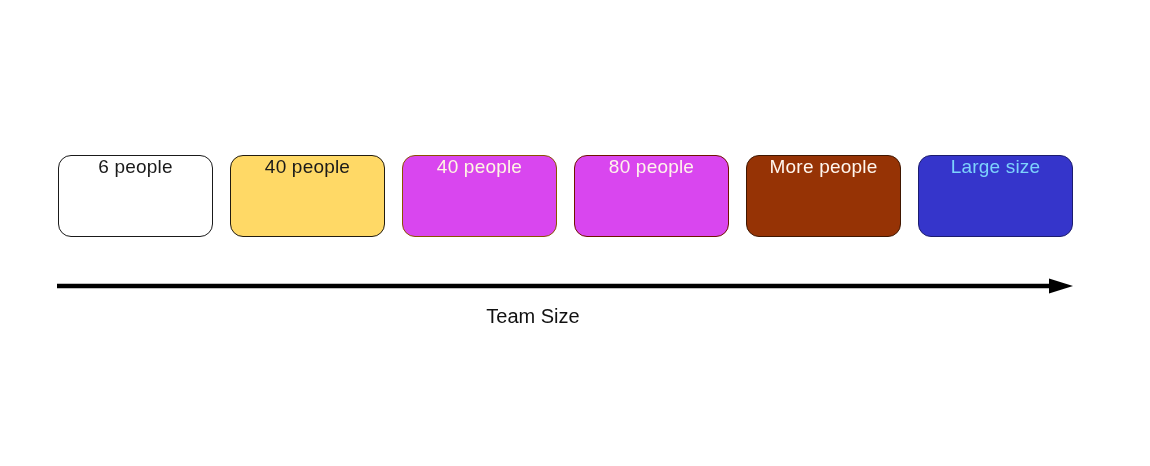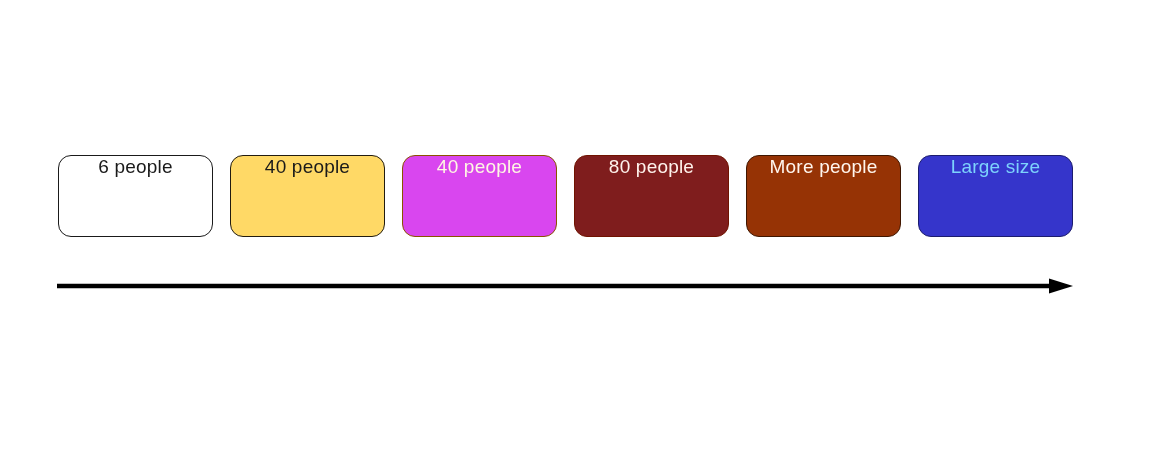--- a/index.html
+++ b/index.html
@@ -60,30 +60,31 @@
   <div class="boxes-row">
       <div class="box" style="background: rgb(255, 255, 255); border-color: rgb(26, 26, 26); color: rgb(26, 26, 26);">
         <span>6 people</span>
       </div>
       <div class="box" style="background: rgb(255, 217, 102); border-color: rgb(34, 28, 16); color: rgb(26, 26, 26);">
         <span>40 people</span>
       </div>
       <div class="box" style="background: #d946ef; border-color: rgb(138, 82, 0); color: rgb(255, 247, 227);">
         <span>40 people</span>
       </div>
-      <div class="box" style="background: #7f1d1d; border-color: rgb(112, 19, 0); color: rgb(255, 243, 236);">
+      <div class="box" style="background: #d946ef; border-color: rgb(112, 19, 0); color: rgb(255, 243, 236);">
         <span>80 people</span>
       </div>
       <div class="box" style="background: rgb(150, 51, 5); border-color: rgb(63, 22, 0); color: rgb(255, 246, 238);">
         <span>More people</span>
       </div>
       <div class="box" style="background: rgb(53, 53, 203); border-color: rgb(28, 28, 110); color: #7dd3fc;">
         <span>Large size</span>
       </div>
     </div>
 
   <svg class="axis-arrow" width="1016" height="18" viewBox="0 0 1016 18">
     <line x1="0" y1="9" x2="994" y2="9" stroke-width="4.5" stroke="#000000"></line>
     <polygon points="992,1.5 1016,9 992,16.5" fill="#000000"></polygon>
   </svg>
 
+  <div class="axis-label">Team Size</div>
 
 </div>
 
 </body></html>

